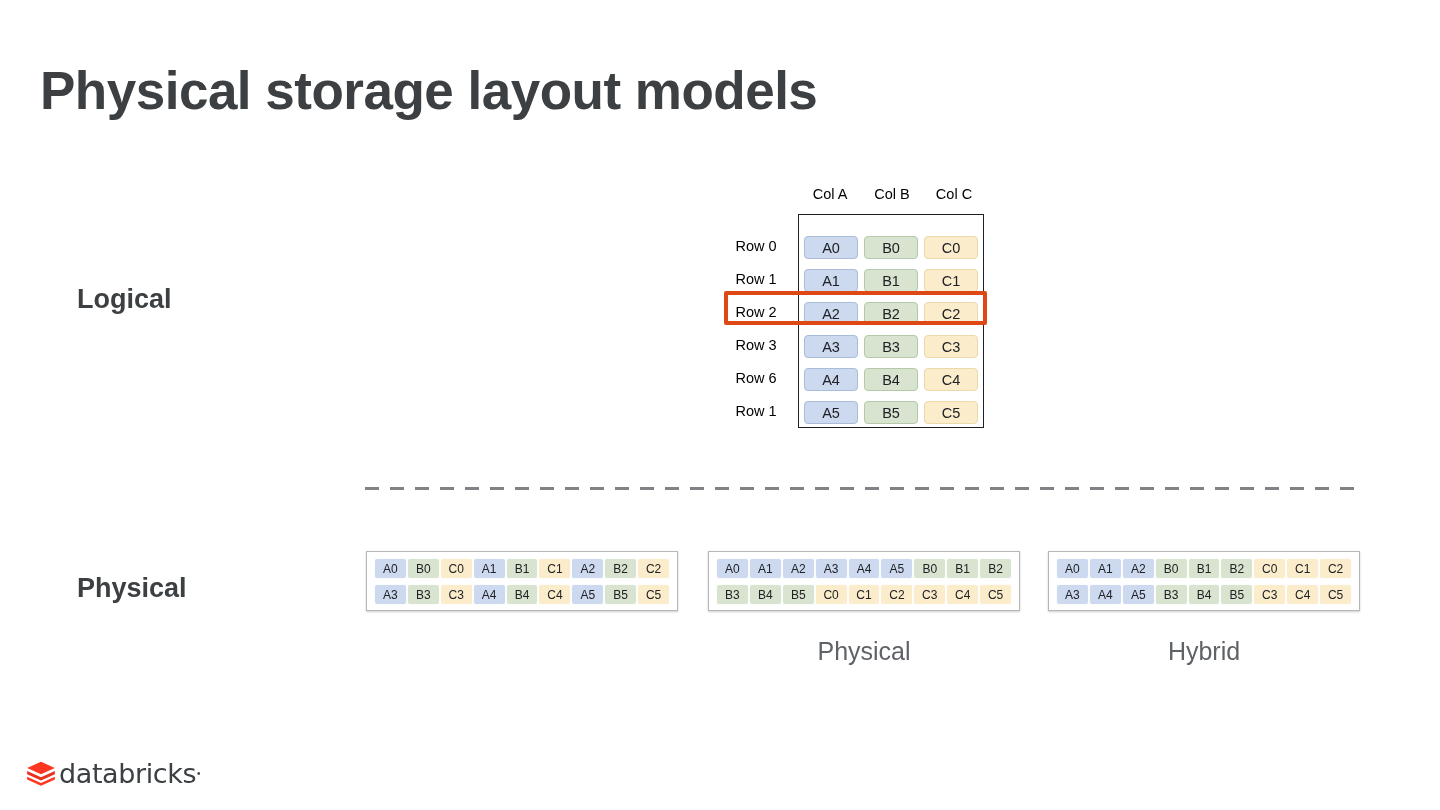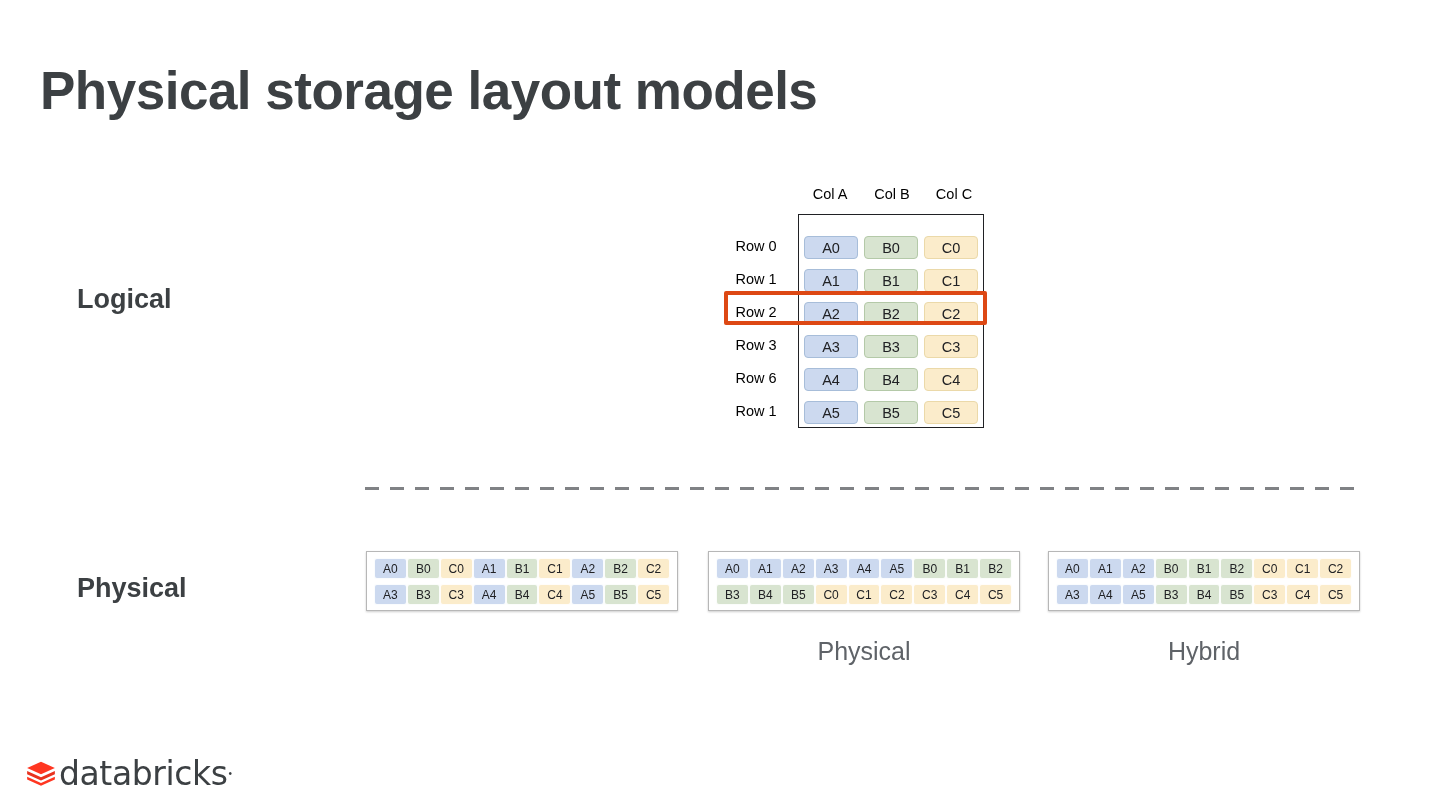--- a/index.html
+++ b/index.html
@@ -202,21 +202,21 @@
   .logo {
     position: absolute;
     left: 26px;
     top: 758px;
     display: flex;
     align-items: center;
     height: 30px;
   }
   .logo-mark { width: 30px; height: 26px; margin-right: 3px; }
   .logo-text {
-    font-size: 33px;
+    font-size: 27px;
     color: #3c4043;
     letter-spacing: -0.4px;
     line-height: 1;
     font-family: "DejaVu Sans", sans-serif;
   }
   .logo-tm {
     font-size: 10px;
     color: #3c4043;
     vertical-align: super;
     margin-left: 1px;

